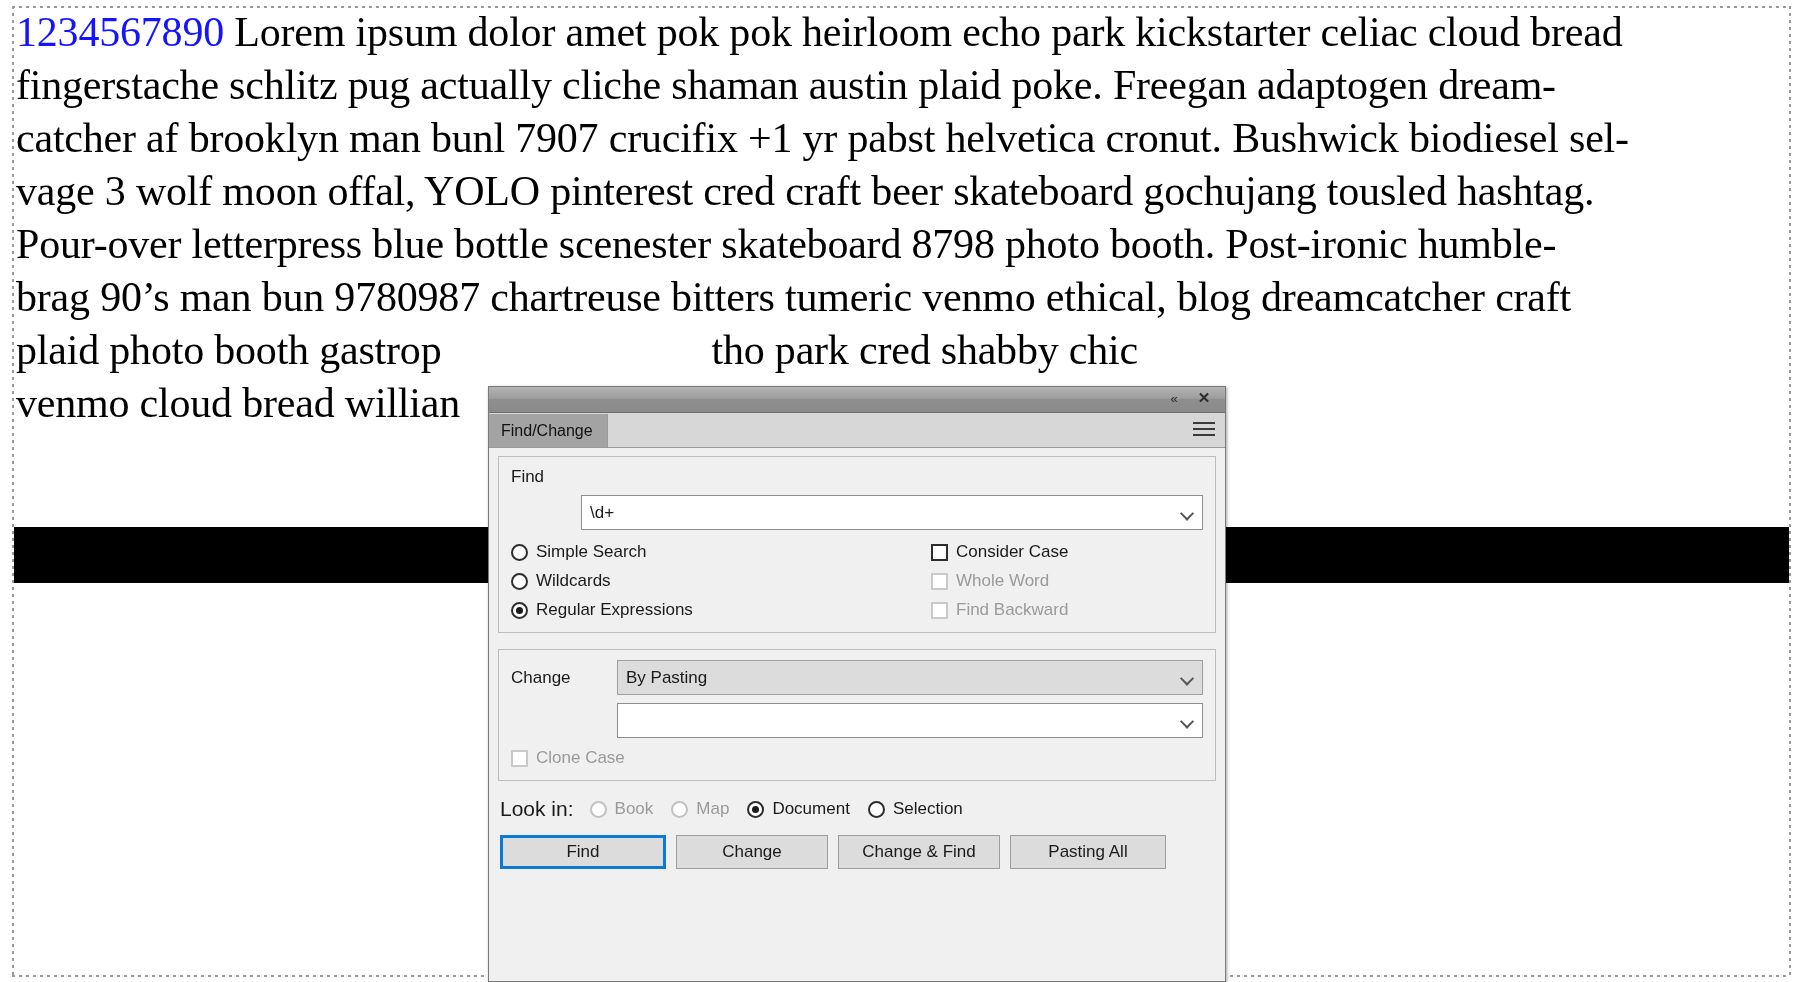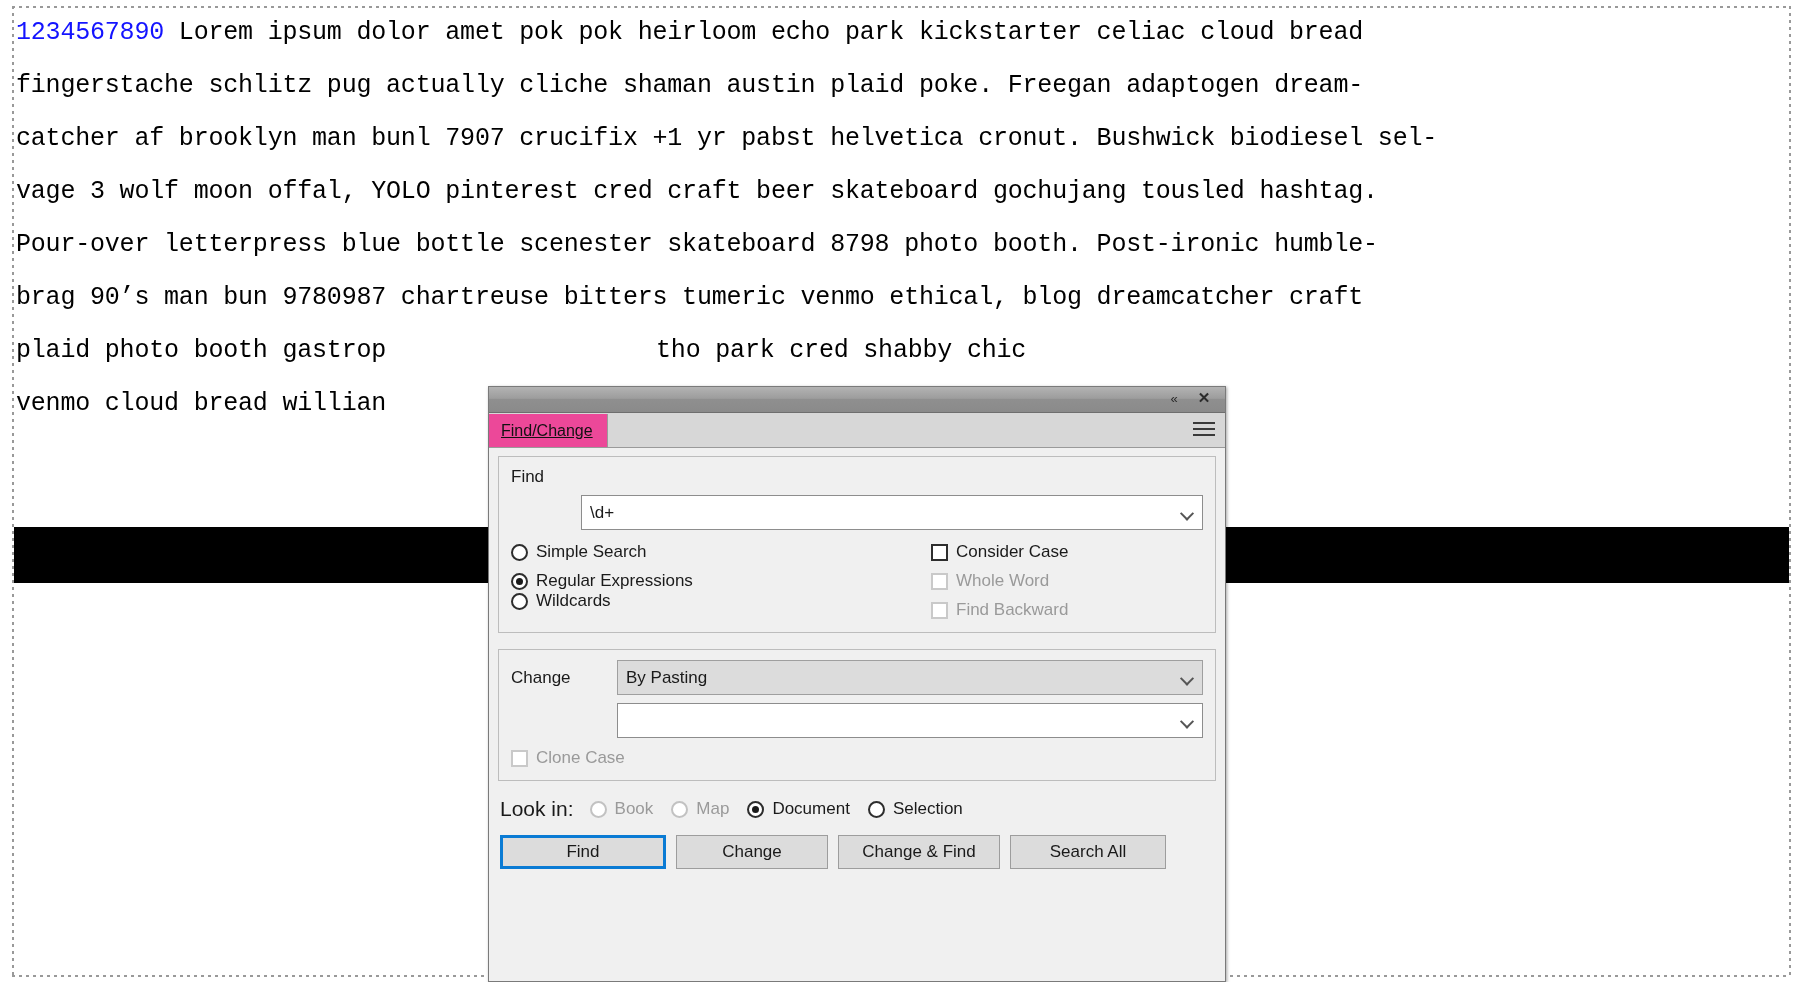--- a/index.html
+++ b/index.html
@@ -39,22 +39,22 @@
   #frame-bottom { left: 12px;  top: 975px; width: 1778px; height: 2px; }
 
   #story {
     position: absolute;
     left: 16px;
     top: 6px;
     width: 1770px;
   }
   #story p {
     margin: 0;
-    font-family: Liberation Mono, monospace;
-    font-size: 25px;
+    font-family: Liberation Serif, serif;
+    font-size: 42px;
     line-height: 53px;
     letter-spacing: -0.2px;
     color: #000000;
     white-space: nowrap;
   }
   .hl {
     color: #1414ff;
   }
 
   #black-bar {
@@ -113,26 +113,25 @@
     border-bottom: 1px solid #9a9a9a;
     position: relative;
     display: flex;
     align-items: flex-end;
   }
   .panel-tab {
     height: 33px;
     line-height: 33px;
     padding: 0 14px 0 12px;
     font-size: 16px;
-    background: #ec4899;
+    background: #a3a3a3;
     border-right: 1px solid #9a9a9a;
     color: #111;
     box-sizing: border-box;
     cursor: pointer;
-    text-decoration: underline;
   }
   #hamburger-icon {
     position: absolute;
     right: 10px;
     bottom: 7px;
     width: 22px;
     height: 18px;
     cursor: pointer;
   }
   #hamburger-icon i {
@@ -302,27 +301,27 @@
             <span class="chev"></span>
           </div>
         </div>
 
         <div style="display:flex;">
           <div style="width:420px;padding-left:4px;">
             <div class="opt" style="margin-bottom:9px;">
               <span class="radio"></span>
               <span>Simple Search</span>
             </div>
+            <div class="opt" style="margin-bottom:9px;">
+              <span class="radio"></span>
+              <span>Wildcards</span>
+            </div>
             <div class="opt">
               <span class="radio checked"></span>
               <span>Regular Expressions</span>
-            </div>
-            <div class="opt" style="margin-bottom:9px;">
-              <span class="radio"></span>
-              <span>Wildcards</span>
             </div>
           </div>
           <div style="width:230px;">
             <div class="opt" style="margin-bottom:9px;">
               <span class="check"></span>
               <span>Consider Case</span>
             </div>
             <div class="opt disabled" style="margin-bottom:9px;">
               <span class="check"></span>
               <span>Whole Word</span>
@@ -373,18 +372,18 @@
         <div class="opt">
           <span class="radio"></span>
           <span>Selection</span>
         </div>
       </div>
 
       <div class="row" style="margin-top:14px;gap:10px;padding-left:2px;">
         <div class="btn focus" style="width:166px;">Find</div>
         <div class="btn" style="width:152px;">Change</div>
         <div class="btn" style="width:162px;">Change &amp; Find</div>
-        <div class="btn" style="width:156px;">Search All</div>
+        <div class="btn" style="width:156px;">Pasting All</div>
       </div>
 
     </div>
   </div>
 </div>
 
 </body></html>

